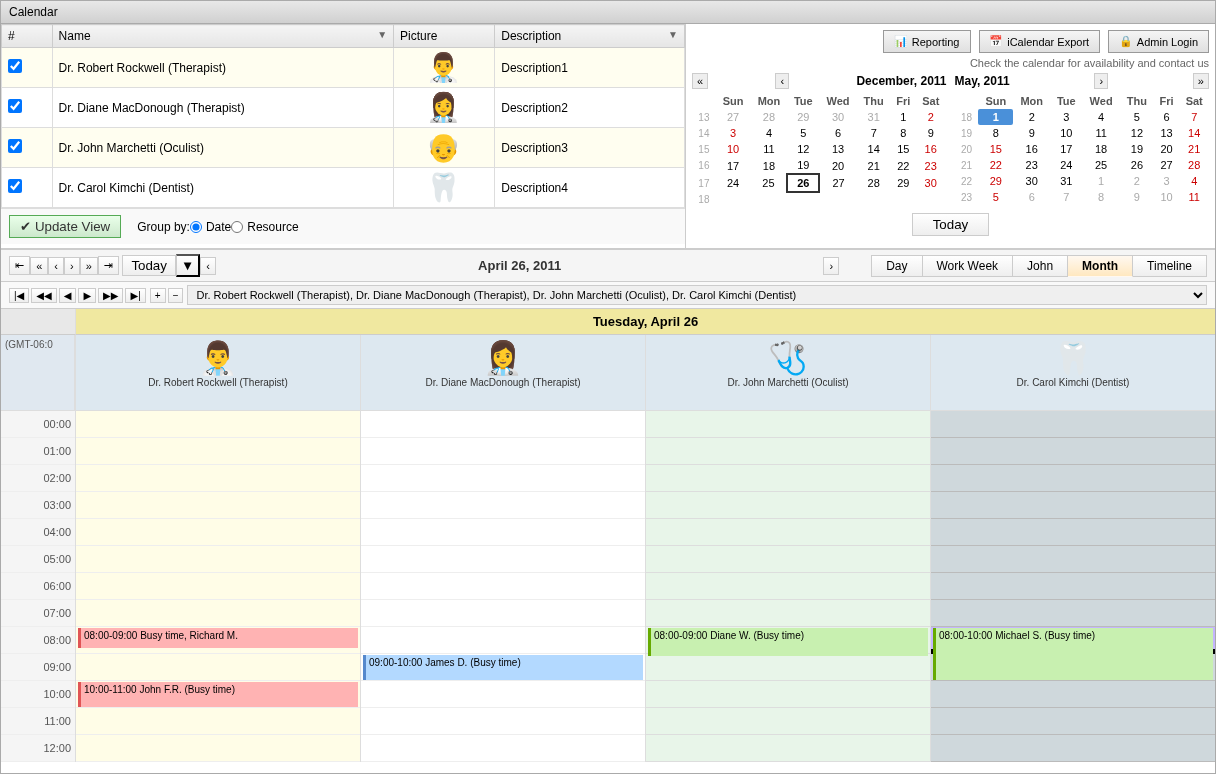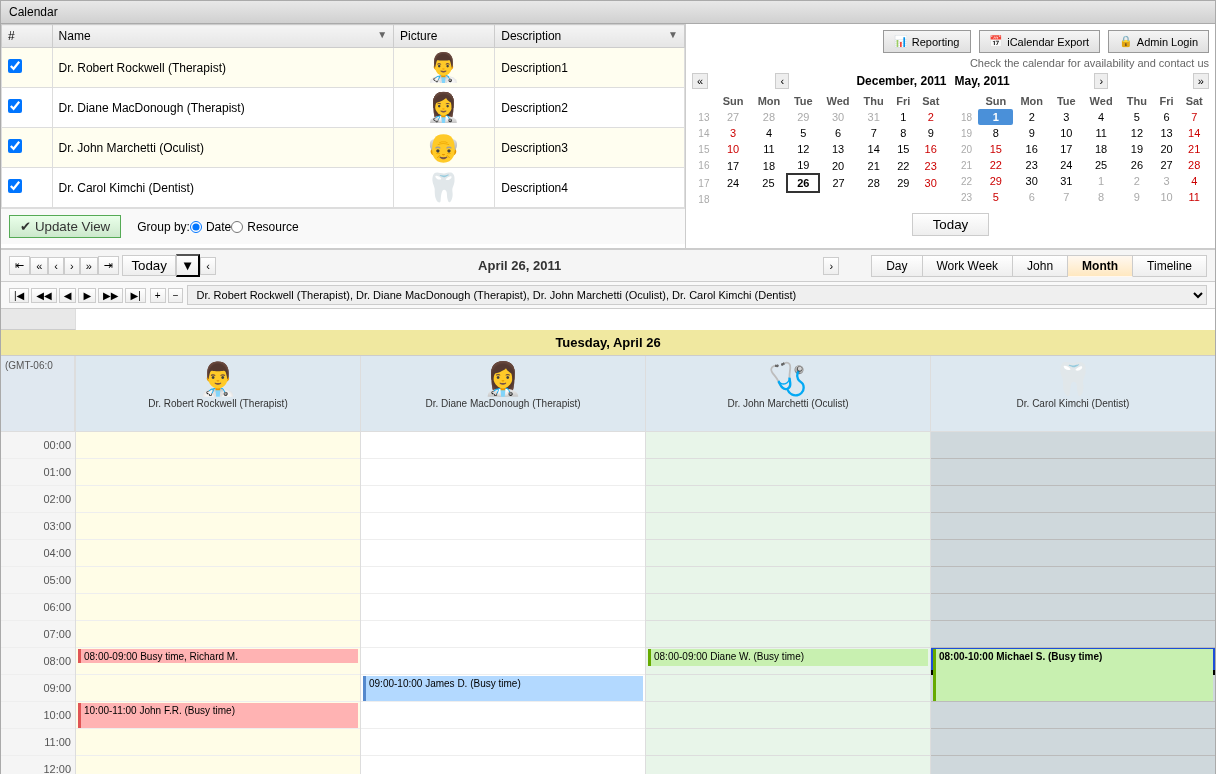--- a/index.html
+++ b/index.html
@@ -378,21 +378,21 @@
         <button class="media-btn">+</button>
         <button class="media-btn">−</button>
       </div>
       <select class="resource-select">
         <option>Dr. Robert Rockwell (Therapist), Dr. Diane MacDonough (Therapist), Dr. John Marchetti (Oculist), Dr. Carol Kimchi (Dentist)</option>
       </select>
     </div>
 
     <div style="display:flex; flex-direction:column;">
 
-      <div style="display:flex;flex-direction:column;">
+      <div style="display:flex;">
         <div style="width:75px; background:#e8e8e8; border-right:1px solid #ddd; border-bottom:1px solid #ccc;">
           <div style="height:20px; font-size:10px; color:#666; padding:2px;"></div>
         </div>
         <div style="flex:1; background:#f0e8a0; text-align:center; padding:5px; font-weight:bold; font-size:13px; border-bottom:1px solid #ccc;">Tuesday, April 26</div>
       </div>
 
       <div style="display:flex;">
 
         <div class="time-col">
           <div style="height:76px; background:#e0e8f0; border-bottom:1px solid #ddd; border-right:1px solid #ddd; font-size:10px; color:#555; padding:4px;">
@@ -421,21 +421,21 @@
 
           <div style="height:27px; background:#fffde7; border-bottom:1px solid #eee;"></div>
           <div style="height:27px; background:#fffde7; border-bottom:1px solid #eee;"></div>
           <div style="height:27px; background:#fffde7; border-bottom:1px solid #eee;"></div>
           <div style="height:27px; background:#fffde7; border-bottom:1px solid #eee;"></div>
           <div style="height:27px; background:#fffde7; border-bottom:1px solid #eee;"></div>
           <div style="height:27px; background:#fffde7; border-bottom:1px solid #eee;"></div>
           <div style="height:27px; background:#fffde7; border-bottom:1px solid #eee;"></div>
           <div style="height:27px; background:#fffde7; border-bottom:1px solid #eee;"></div>
           <div style="height:27px; background:#fffde7; border-bottom:1px solid #eee; position:relative;">
-            <div style="position:absolute;top:1px;left:2px;right:2px;height:14px;background:#ffb3b3;border-left:3px solid #e05555;font-size:10px;padding:2px 3px;overflow:hidden;white-space:nowrap;z-index:2;">08:00-09:00 Busy time, Richard M.</div>
+            <div style="position:absolute;top:1px;left:2px;right:2px;height:20px;background:#ffb3b3;border-left:3px solid #e05555;font-size:10px;padding:2px 3px;overflow:hidden;white-space:nowrap;z-index:2;">08:00-09:00 Busy time, Richard M.</div>
           </div>
           <div style="height:27px; background:#fffde7; border-bottom:1px solid #eee;"></div>
           <div style="height:27px; background:#fffde7; border-bottom:1px solid #eee; position:relative;">
             <div style="position:absolute;top:1px;left:2px;right:2px;height:25px;background:#ffb3b3;border-left:3px solid #e05555;font-size:10px;padding:2px 3px;overflow:hidden;white-space:nowrap;z-index:2;">10:00-11:00 John F.R. (Busy time)</div>
           </div>
           <div style="height:27px; background:#fffde7; border-bottom:1px solid #eee;"></div>
           <div style="height:27px; background:#fffde7; border-bottom:1px solid #eee;"></div>
         </div>
 
         <div style="flex:1; border-right:1px solid #ddd; position:relative;">
@@ -467,42 +467,42 @@
           </div>
           <div style="height:27px; background:#e8f5e9; border-bottom:1px solid #ddd;"></div>
           <div style="height:27px; background:#e8f5e9; border-bottom:1px solid #ddd;"></div>
           <div style="height:27px; background:#e8f5e9; border-bottom:1px solid #ddd;"></div>
           <div style="height:27px; background:#e8f5e9; border-bottom:1px solid #ddd;"></div>
           <div style="height:27px; background:#e8f5e9; border-bottom:1px solid #ddd;"></div>
           <div style="height:27px; background:#e8f5e9; border-bottom:1px solid #ddd;"></div>
           <div style="height:27px; background:#e8f5e9; border-bottom:1px solid #ddd;"></div>
           <div style="height:27px; background:#e8f5e9; border-bottom:1px solid #ddd;"></div>
           <div style="height:27px; background:#e8f5e9; border-bottom:1px solid #ddd; position:relative;">
-            <div style="position:absolute;top:1px;left:2px;right:2px;height:17px;background:#c8f0b0;border-left:3px solid #66aa00;font-size:10px;padding:2px 3px;overflow:hidden;white-space:nowrap;z-index:2;">08:00-09:00 Diane W. (Busy time)</div>
+            <div style="position:absolute;top:1px;left:2px;right:2px;height:28px;background:#c8f0b0;border-left:3px solid #66aa00;font-size:10px;padding:2px 3px;overflow:hidden;white-space:nowrap;z-index:2;">08:00-09:00 Diane W. (Busy time)</div>
           </div>
           <div style="height:27px; background:#e8f5e9; border-bottom:1px solid #ddd;"></div>
           <div style="height:27px; background:#e8f5e9; border-bottom:1px solid #ddd;"></div>
           <div style="height:27px; background:#e8f5e9; border-bottom:1px solid #ddd;"></div>
           <div style="height:27px; background:#e8f5e9; border-bottom:1px solid #ddd;"></div>
         </div>
 
         <div style="flex:1; position:relative;">
           <div style="height:76px; background:#dde8f0; border-bottom:1px solid #ddd; text-align:center; padding:4px;">
             <div style="font-size:32px;">🦷</div>
             <div style="font-size:10px; color:#333;">Dr. Carol Kimchi (Dentist)</div>
           </div>
           <div style="height:27px; background:#cfd8dc; border-bottom:1px solid #bbb;"></div>
           <div style="height:27px; background:#cfd8dc; border-bottom:1px solid #bbb;"></div>
           <div style="height:27px; background:#cfd8dc; border-bottom:1px solid #bbb;"></div>
           <div style="height:27px; background:#cfd8dc; border-bottom:1px solid #bbb;"></div>
           <div style="height:27px; background:#cfd8dc; border-bottom:1px solid #bbb;"></div>
           <div style="height:27px; background:#cfd8dc; border-bottom:1px solid #bbb;"></div>
           <div style="height:27px; background:#cfd8dc; border-bottom:1px solid #bbb;"></div>
           <div style="height:27px; background:#cfd8dc; border-bottom:1px solid #bbb;"></div>
-          <div style="height:27px; background:#1d4ed8; border-bottom:5px solid #000000; position:relative;font-weight:bold;">
+          <div style="height:27px; background:#c4b5fd; border-bottom:5px solid #000000; position:relative;">
             <div style="position:absolute;top:1px;left:2px;right:2px;height:52px;background:#c8f0b0;border-left:3px solid #66aa00;font-size:10px;padding:2px 3px;overflow:hidden;white-space:nowrap;z-index:2;">08:00-10:00 Michael S. (Busy time)</div>
           </div>
           <div style="height:27px; background:#cfd8dc; border-bottom:1px solid #bbb;"></div>
           <div style="height:27px; background:#cfd8dc; border-bottom:1px solid #bbb;"></div>
           <div style="height:27px; background:#cfd8dc; border-bottom:1px solid #bbb;"></div>
           <div style="height:27px; background:#cfd8dc; border-bottom:1px solid #bbb;"></div>
         </div>
       </div>
     </div>
   </div>

